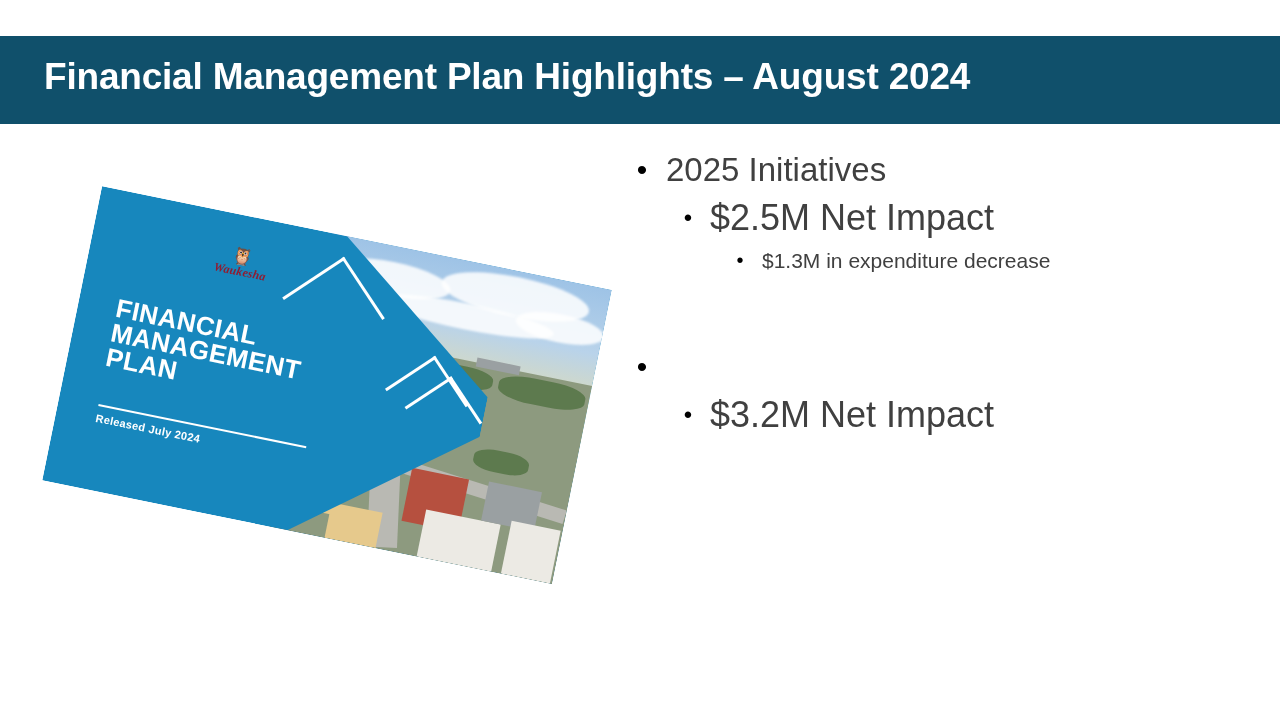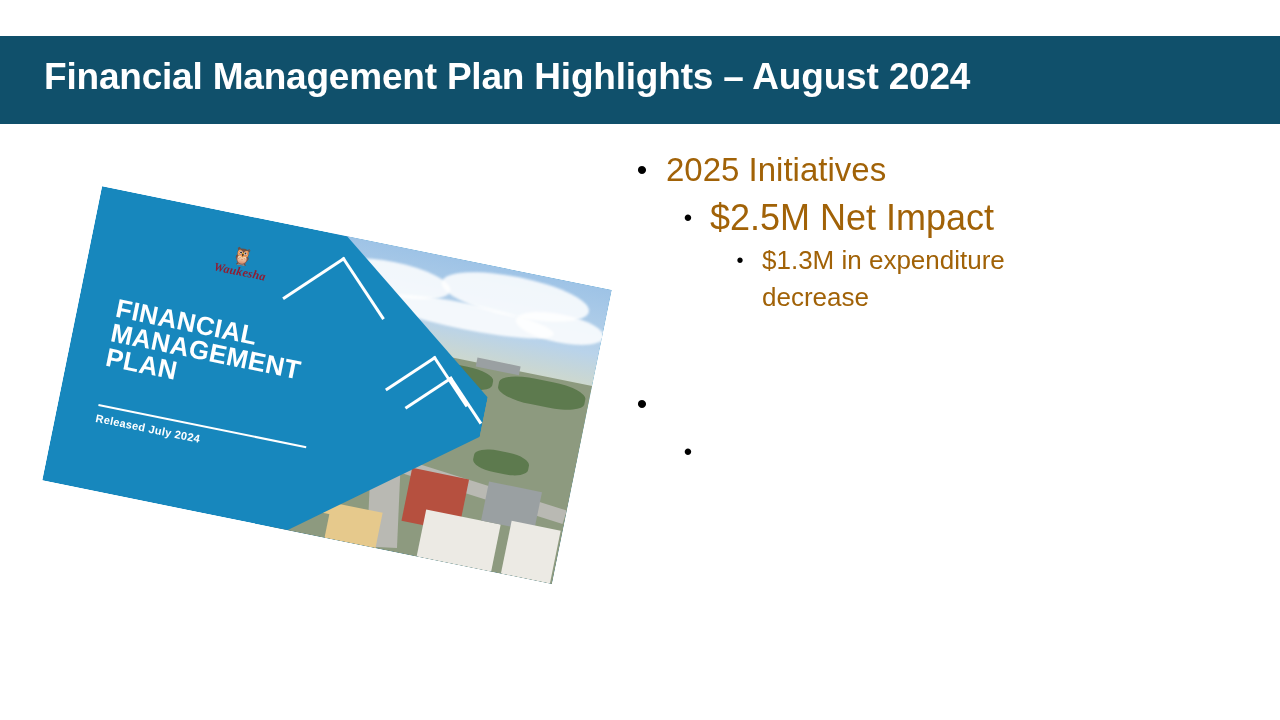--- a/index.html
+++ b/index.html
@@ -170,33 +170,33 @@
     left: 618px;
     top: 112px;
     width: 630px;
   }
   .b-row { display: flex; align-items: flex-start; }
   .b-dot {
     flex: 0 0 auto;
     color: #000000;
     text-align: center;
   }
-  .b-txt { color: #a16207; }
+  .b-txt { color: #404040; }
 
   .lvl1 { margin-top: 0; }
   .lvl1 .b-dot { width: 48px; font-size: 30px; line-height: 44px; }
   .lvl1 .b-txt { font-size: 33px; line-height: 44px; }
 
   .lvl2 { margin-top: 6px; padding-left: 48px; }
   .lvl2 .b-dot { width: 44px; font-size: 24px; line-height: 40px; }
   .lvl2 .b-txt { font-size: 36px; line-height: 40px; }
 
   .lvl3 { margin-top: 4px; padding-left: 100px; }
   .lvl3 .b-dot { width: 44px; font-size: 20px; line-height: 36px; }
-  .lvl3 .b-txt { font-size: 26px; line-height: 37px; }
+  .lvl3 .b-txt { font-size: 21px; line-height: 37px; }
 
   .gap { height: 66px; }
 
   
   .page-num {
     position: absolute;
     right: 112px;
     bottom: 24px;
     font-size: 13px;
     color: #4d7c0f;
@@ -286,18 +286,19 @@
     </div>
 
     <div class="gap"></div>
 
     <div class="b-row lvl1">
       <span class="b-dot">•</span>
     </div>
 
     <div class="b-row lvl2">
       <span class="b-dot">•</span>
+      <span class="b-txt">$3.2M Net Impact</span>
     </div>
 
   </div>
 
   <div class="page-num">12</div>
 </div>
 
 </body></html>

